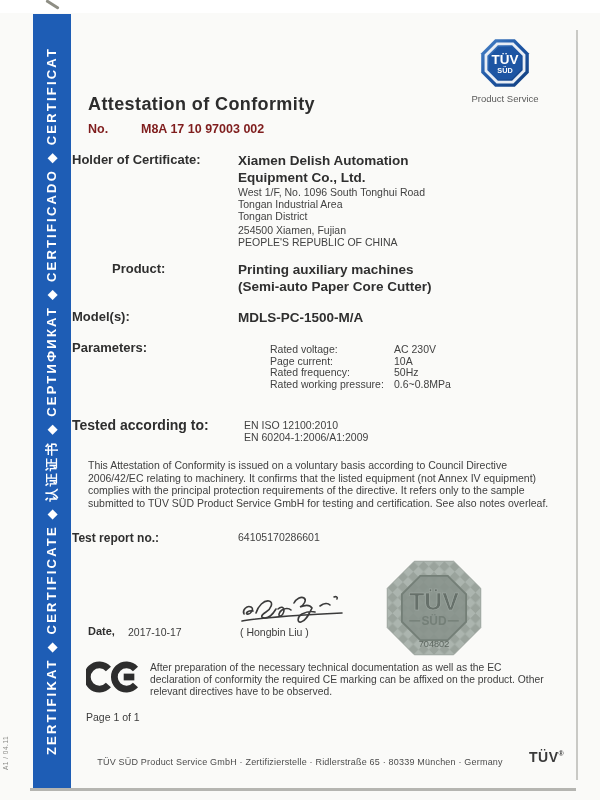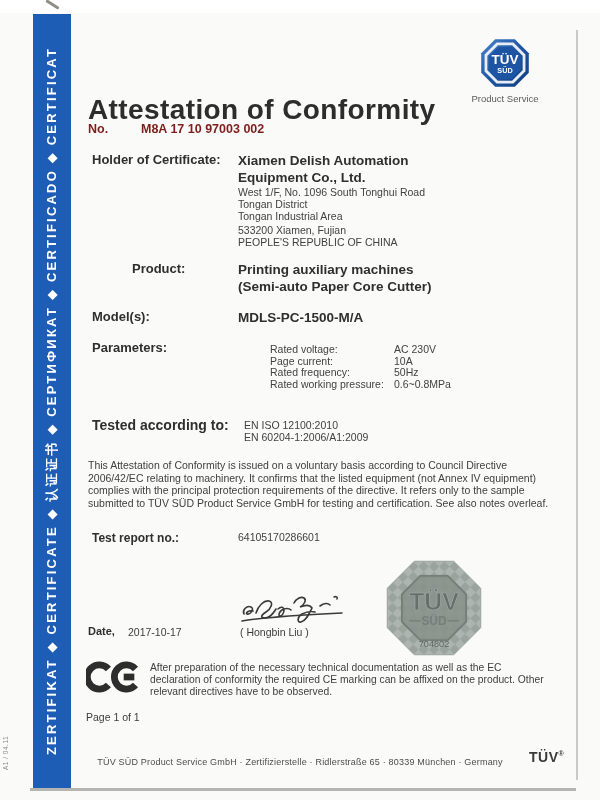--- a/index.html
+++ b/index.html
@@ -14,28 +14,28 @@
   .pen-mark{left:45px;top:3px;width:15px;height:3px;background:#8e8e84;transform:rotate(32deg);border-radius:2px;}
   
   .band{left:33px;top:14px;width:38px;height:774px;background:#1e5db5;}
   .band-text{left:33px;top:14px;width:774px;height:38px;
     transform:rotate(-90deg) translateX(-774px);transform-origin:0 0;
     color:#ffffff;font-weight:bold;font-size:13px;letter-spacing:2.2px;
     line-height:38px;text-align:center;white-space:nowrap;}
   .edge-note{left:2px;top:690px;width:80px;height:12px;transform:rotate(-90deg) translateX(-80px);
     transform-origin:0 0;font-size:6.5px;color:#8a8a86;letter-spacing:.5px;}
   
-  .doc-title{left:88px;top:94px;font-size:28px;font-weight:bold;color:#2d2d2d;letter-spacing:.4px;}
+  .doc-title{left:88px;top:94px;font-size:18px;font-weight:bold;color:#2d2d2d;letter-spacing:.4px;}
   .cert-no{left:88px;top:122px;font-size:12.5px;font-weight:bold;color:#7f1d1d;}
   .cert-no .num{position:absolute;left:53px;white-space:nowrap;}
   
   .tuv-logo{left:477px;top:35px;width:56px;height:56px;}
   .logo-caption{left:455px;top:93px;width:100px;text-align:center;font-size:9.5px;color:#5a5a5a;}
   
-  .lbl{left:92px;font-size:13px;font-weight:bold;color:#2f2f2f;}
+  .lbl{left:72px;font-size:13px;font-weight:bold;color:#2f2f2f;}
   .val-bold{left:238px;font-size:13.5px;font-weight:bold;color:#2f2f2f;line-height:17px;}
   .small{font-size:10.5px;color:#424242;line-height:11.8px;}
   .addr{left:238px;top:187px;}
   .addr .gap{margin-top:3px;}
   .param-rows{left:238px;top:344px;width:250px;}
   .param-row{display:flex;font-size:10.5px;line-height:11.7px;color:#424242;}
   .param-row .pn{width:124px;padding-left:32px;}
   .standards{left:244px;top:420px;}
   .statement{left:88px;top:459px;width:468px;font-size:10.5px;line-height:12.5px;color:#404040;}
   .sig{left:238px;top:588px;}
@@ -86,23 +86,23 @@
     <span class="num">M8A 17 10 97003 002</span>
   </div>
 
   <div class="abs lbl" style="top:152px;">Holder of Certificate:</div>
   <div class="abs val-bold" style="top:152px;">
     <div>Xiamen Delish Automation</div>
     <div>Equipment Co., Ltd.</div>
   </div>
   <div class="abs small addr">
     <div>West 1/F, No. 1096 South Tonghui Road</div>
+    <div>Tongan Industrial Area</div>
     <div>Tongan District</div>
-    <div>Tongan Industrial Area</div>
-    <div class="gap">533200 Xiamen, Fujian</div>
+    <div class="gap">254500 Xiamen, Fujian</div>
     <div>PEOPLE'S REPUBLIC OF CHINA</div>
   </div>
 
   <div class="abs lbl" style="top:261px;padding-left:40px;">Product:</div>
   <div class="abs val-bold" style="top:261px;">
     <div>Printing auxiliary machines</div>
     <div>(Semi-auto Paper Core Cutter)</div>
   </div>
 
   <div class="abs lbl" style="top:309px;">Model(s):</div>

